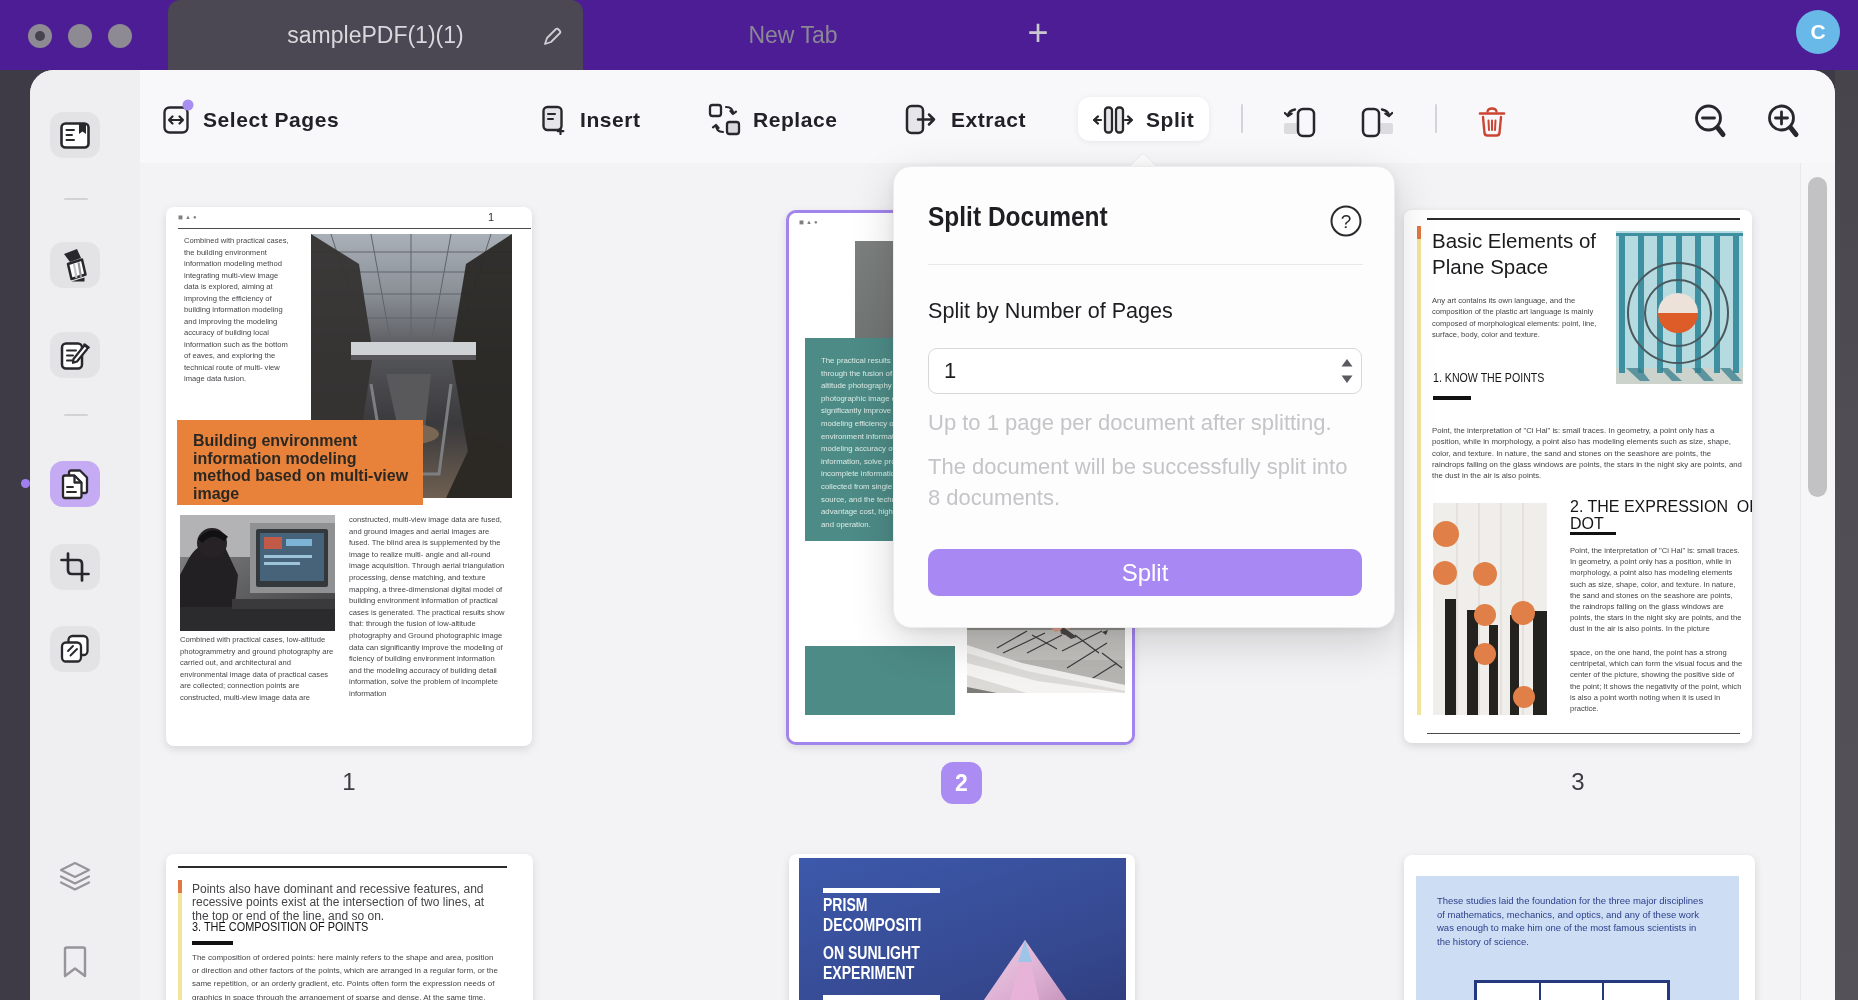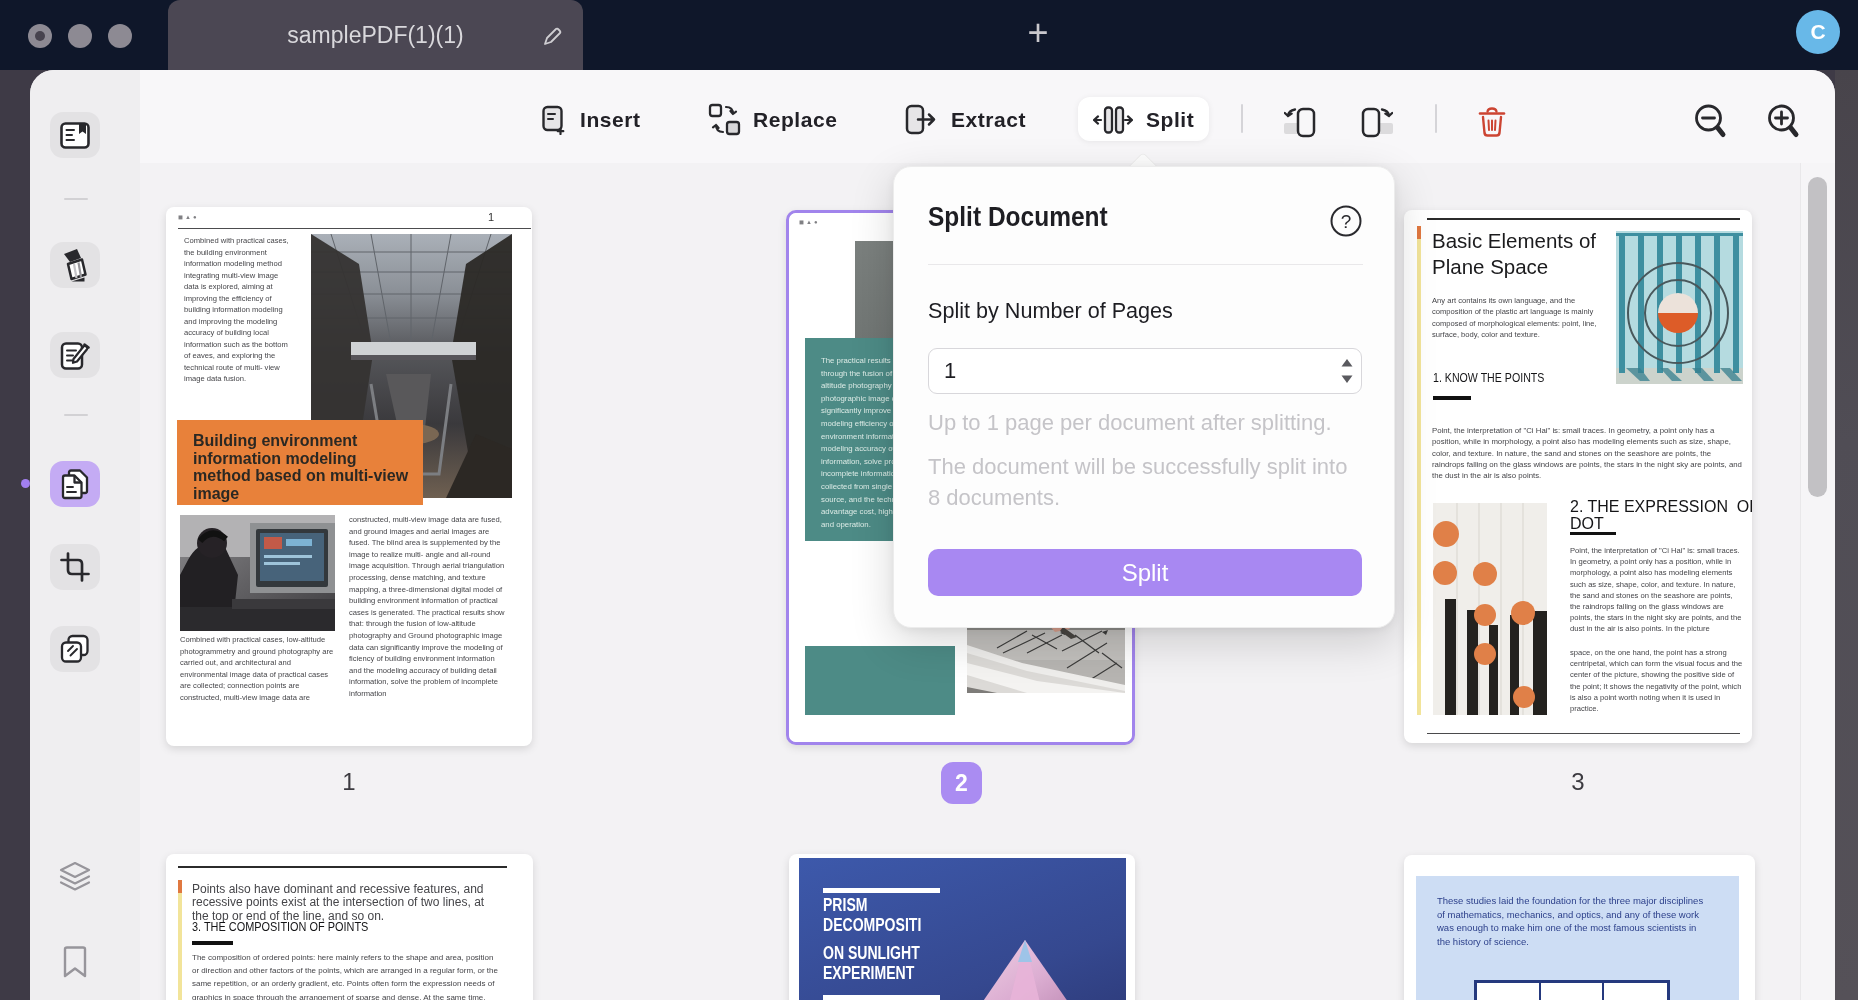--- a/index.html
+++ b/index.html
@@ -1,21 +1,21 @@
 <!DOCTYPE html>
 <html><head>
 <meta charset="utf-8">
 <style>
   * { margin:0; padding:0; box-sizing:border-box; }
   html,body { width:1858px; height:1000px; overflow:hidden; }
   body { font-family:"Liberation Sans", sans-serif; background:#3e3a46; position:relative; }
   .abs { position:absolute; }
 
   
-  #titlebar { left:0; top:0; width:1858px; height:70px; background:#0f172a; }
+  #titlebar { left:0; top:0; width:1858px; height:70px; background:#4c1d95; }
   .light { width:24px; height:24px; border-radius:50%; background:#8d8a93; top:24px; }
   #tab-active { left:168px; top:0; width:415px; height:70px; background:#4b4753; border-radius:12px 12px 0 0; }
   #tab-title { left:0; top:0; width:100%; height:70px; line-height:70px; text-align:center; color:#d9d8dc; font-size:23px; font-weight:500; }
   #newtab { left:583px; top:0; width:420px; height:70px; line-height:70px; text-align:center; color:#8b8894; font-size:23px; }
   #plusbtn { left:1008px; top:0; width:60px; height:70px; line-height:66px; text-align:center; color:#c9c8cd; font-size:36px; font-weight:300; }
   #avatar { left:1796px; top:10px; width:44px; height:44px; border-radius:50%; background:#68b8e8; color:#fff; font-size:21px; font-weight:bold; text-align:center; line-height:44px; }
 
   
   #window { left:30px; top:70px; width:1805px; height:930px; background:#f3f2f4; border-radius:24px 24px 0 0; overflow:hidden; }
   #sidebar { left:0; top:0; width:110px; height:930px; background:#efeef0; }
@@ -51,20 +51,21 @@
   <div id="tab-active" class="abs">
     <div id="tab-title" class="abs">samplePDF(1)(1)</div>
     <svg class="abs" style="left:374px;top:26px" width="21" height="21" viewBox="0 0 21 21">
       <path d="M3 18 L5 12 L14 3 Q15 2 16.5 3.5 L17.5 4.5 Q19 6 18 7 L9 16 Z" fill="none" stroke="#cfced2" stroke-width="1.8" stroke-linejoin="round"></path>
     </svg>
   </div>
   <div class="abs light" style="left:28px;"></div>
   <div class="abs light" style="left:68px;"></div>
   <div class="abs light" style="left:108px;"></div>
   <div class="abs" style="left:35px;top:31px;width:10px;height:10px;border-radius:50%;background:#47434e;"></div>
+  <div id="newtab" class="abs">New Tab</div>
   <div id="plusbtn" class="abs">+</div>
   <div id="avatar" class="abs">C</div>
 </div>
 
 <div id="window" class="abs">
   <div id="sidebar" class="abs"></div>
   <div id="toolbar" class="abs"></div>
   <div id="scrollzone" class="abs"></div>
   <div id="scrollthumb" class="abs"></div>
   <div id="thumbs" class="abs" style="left:0;top:0;width:1805px;height:930px;">
@@ -271,20 +272,28 @@
         <div class="abs" style="left:58px;top:104px;width:196px;height:40px;background:#fff;border:3px solid #25397e;">
           <div class="abs" style="left:62px;top:0;width:2px;height:34px;background:#25397e;"></div>
           <div class="abs" style="left:125px;top:0;width:2px;height:34px;background:#25397e;"></div>
         </div>
       </div>
     </div>
 
   </div>
   <div id="toolbar-items" class="abs" style="left:0;top:0;width:1805px;height:93px;">
 
+    <div class="abs tool-item" style="left:133px;">
+      <svg width="27" height="29" viewBox="0 0 27 29" style="overflow:visible">
+        <rect x="1.5" y="2.5" width="23" height="25" rx="5" fill="none" stroke="#28282c" stroke-width="2.4"></rect>
+        <path d="M6 15 H20 M6 15 L9.5 11.5 M6 15 L9.5 18.5 M20 15 L16.5 11.5 M20 15 L16.5 18.5" fill="none" stroke="#28282c" stroke-width="2.2" stroke-linecap="round" stroke-linejoin="round"></path>
+        <circle cx="25" cy="0" r="5.5" fill="#a98ef1"></circle>
+      </svg>
+      <span>Select Pages</span>
+    </div>
 
     <div class="abs tool-item" style="left:510px;justify-content:center;">
       <svg width="27" height="30" viewBox="0 0 27 30">
         <rect x="3.5" y="2" width="18" height="23" rx="4" fill="#e6e5e7" stroke="#28282c" stroke-width="2.4"></rect>
         <path d="M8 9 H15 M8 14 H13" stroke="#28282c" stroke-width="2" stroke-linecap="round"></path>
         <path d="M20.5 23.5 V29 M17.8 26.2 H23.3" stroke="#28282c" stroke-width="2.2" stroke-linecap="round"></path>
       </svg>
       <span>Insert</span>
     </div>
 

